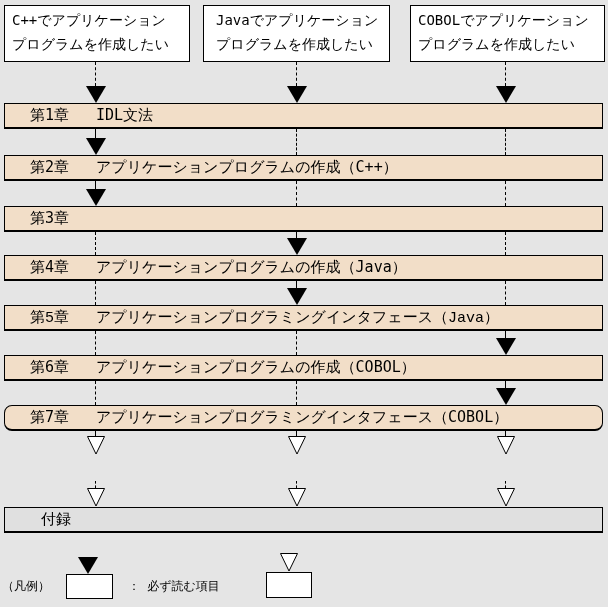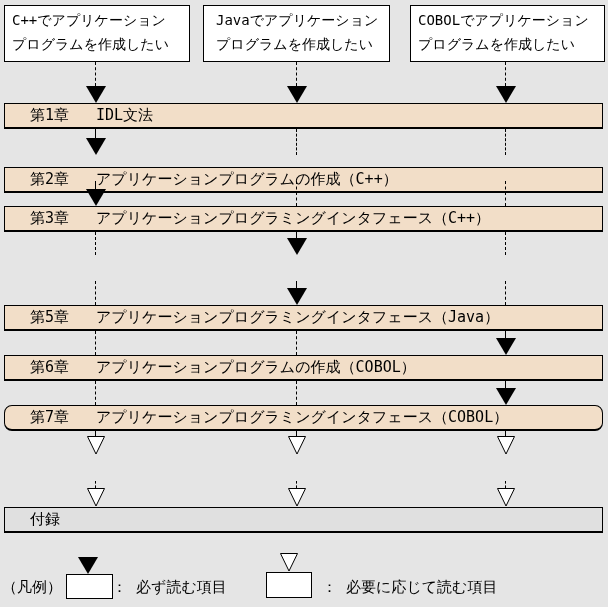--- a/index.html
+++ b/index.html
@@ -29,35 +29,35 @@
     background:var(--chapter-bar,#f2dec8);
     border:1px solid #000;
     border-bottom-width:2px;
     display:flex;
     align-items:center;
     font-size:15px;
     white-space:nowrap;
   }
   .bar .num{display:inline-block;margin-left:25px;width:52px;}
   .bar .title{display:inline-block;margin-left:14px;}
-  .bar.appendix{background:var(--appendix-bar,#e0e0e0);}
+  .bar.appendix{background:var(--appendix-bar,#e0e0e0);text-align:center;}
   
   .vline{position:absolute;width:0;border-left:1px solid #000;}
   .vline.dashed{border-left-style:dashed;}
   .tri-solid{
     position:absolute;width:0;height:0;
     border-left:10px solid transparent;
     border-right:10px solid transparent;
     border-top:17px solid #000;
   }
   .tri-hollow{position:absolute;display:block;}
   
   .legend-caption,.legend-label{
     position:absolute;
-    font-size:15px;
+    font-size:12px;
     white-space:nowrap;
   }
   .legend-box{
     position:absolute;
     background:#fff;
     border:1px solid #000;
   }
 </style>
 </head>
 <body>
@@ -74,29 +74,32 @@
   </div>
   <div class="entry-box" style="left:410px;width:186px;">
     <div>COBOLでアプリケーション</div>
     <div>プログラムを作成したい</div>
   </div>
 
   <div class="bar" style="top:103px;">
     <span class="num">第1章</span>
     <span class="title">IDL文法</span>
   </div>
-  <div class="bar" style="top:155px;margin-top:12px;">
+  <div class="bar" style="top:155px;">
     <span class="num">第2章</span>
     <span class="title">アプリケーションプログラムの作成（C++）</span>
   </div>
   <div class="bar" style="top:206px;">
     <span class="num">第3章</span>
-    <span class="title">アプリケーションプログラミングインタフェース（C++）</span>
   </div>
-  <div class="bar" style="top:305px;">
+  <div class="bar" style="top:255px;">
+    <span class="num">第4章</span>
+    <span class="title">アプリケーションプログラムの作成（Java）</span>
+  </div>
+  <div class="bar" style="top:305px;font-family:Liberation Mono, monospace;">
     <span class="num">第5章</span>
     <span class="title">アプリケーションプログラミングインタフェース（Java）</span>
   </div>
   <div class="bar" style="top:355px;">
     <span class="num">第6章</span>
     <span class="title">アプリケーションプログラムの作成（COBOL）</span>
   </div>
   <div class="bar" style="top:405px;border-radius:8px;">
     <span class="num">第7章</span>
     <span class="title">アプリケーションプログラミングインタフェース（COBOL）</span>
@@ -159,21 +162,20 @@
       <div class="vline dashed" style="left: 505px; top: 481px; height: 7px;"></div>
       <svg width="18" height="19" class="tri-hollow" style="left: 497px; top: 488px;">
         <polygon points="0.5,0.5 17.5,0.5 9,18" fill="#ffffff" stroke="#000000" stroke-width="1"></polygon>
       </svg>
     </div>
 
   <span class="legend-caption" style="left:2px;top:578px;">（凡例）</span>
 
   <div class="tri-solid" style="left:78px;top:557px;"></div>
   <div class="legend-box" style="left:66px;top:574px;width:45px;height:23px;"></div>
-  <span class="legend-label" style="left:112px;top:578px;">： 必ず読む項目</span>
+  <span class="legend-label" style="left:128px;top:578px;">： 必ず読む項目</span>
 
   <svg class="tri-hollow" style="left:280px;top:553px;" width="18" height="19">
     <polygon points="0.5,0.5 17.5,0.5 9,18" fill="#ffffff" stroke="#000000" stroke-width="1"></polygon>
   </svg>
   <div class="legend-box" style="left:266px;top:572px;width:44px;height:24px;"></div>
-  <span class="legend-label" style="left:322px;top:578px;">： 必要に応じて読む項目</span>
 
 </div>
 
 </body></html>

